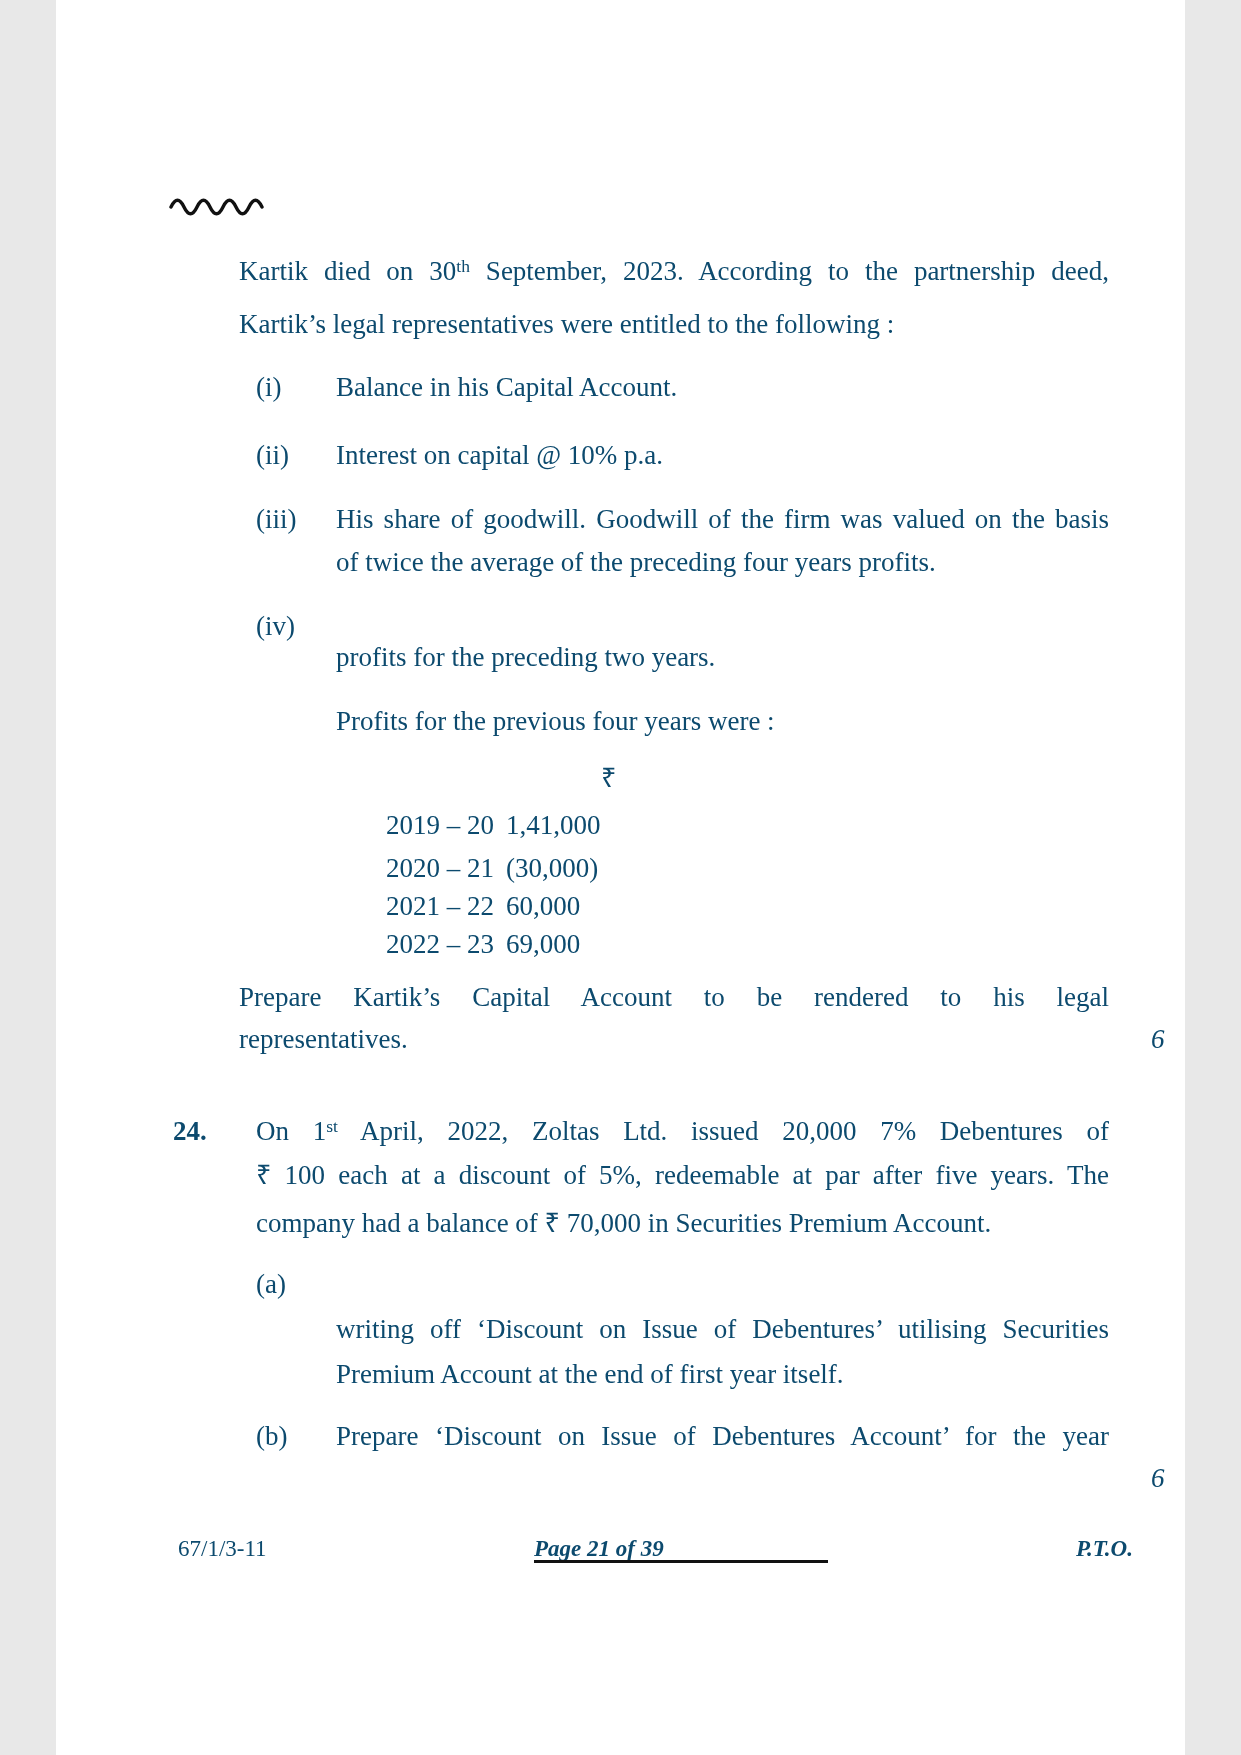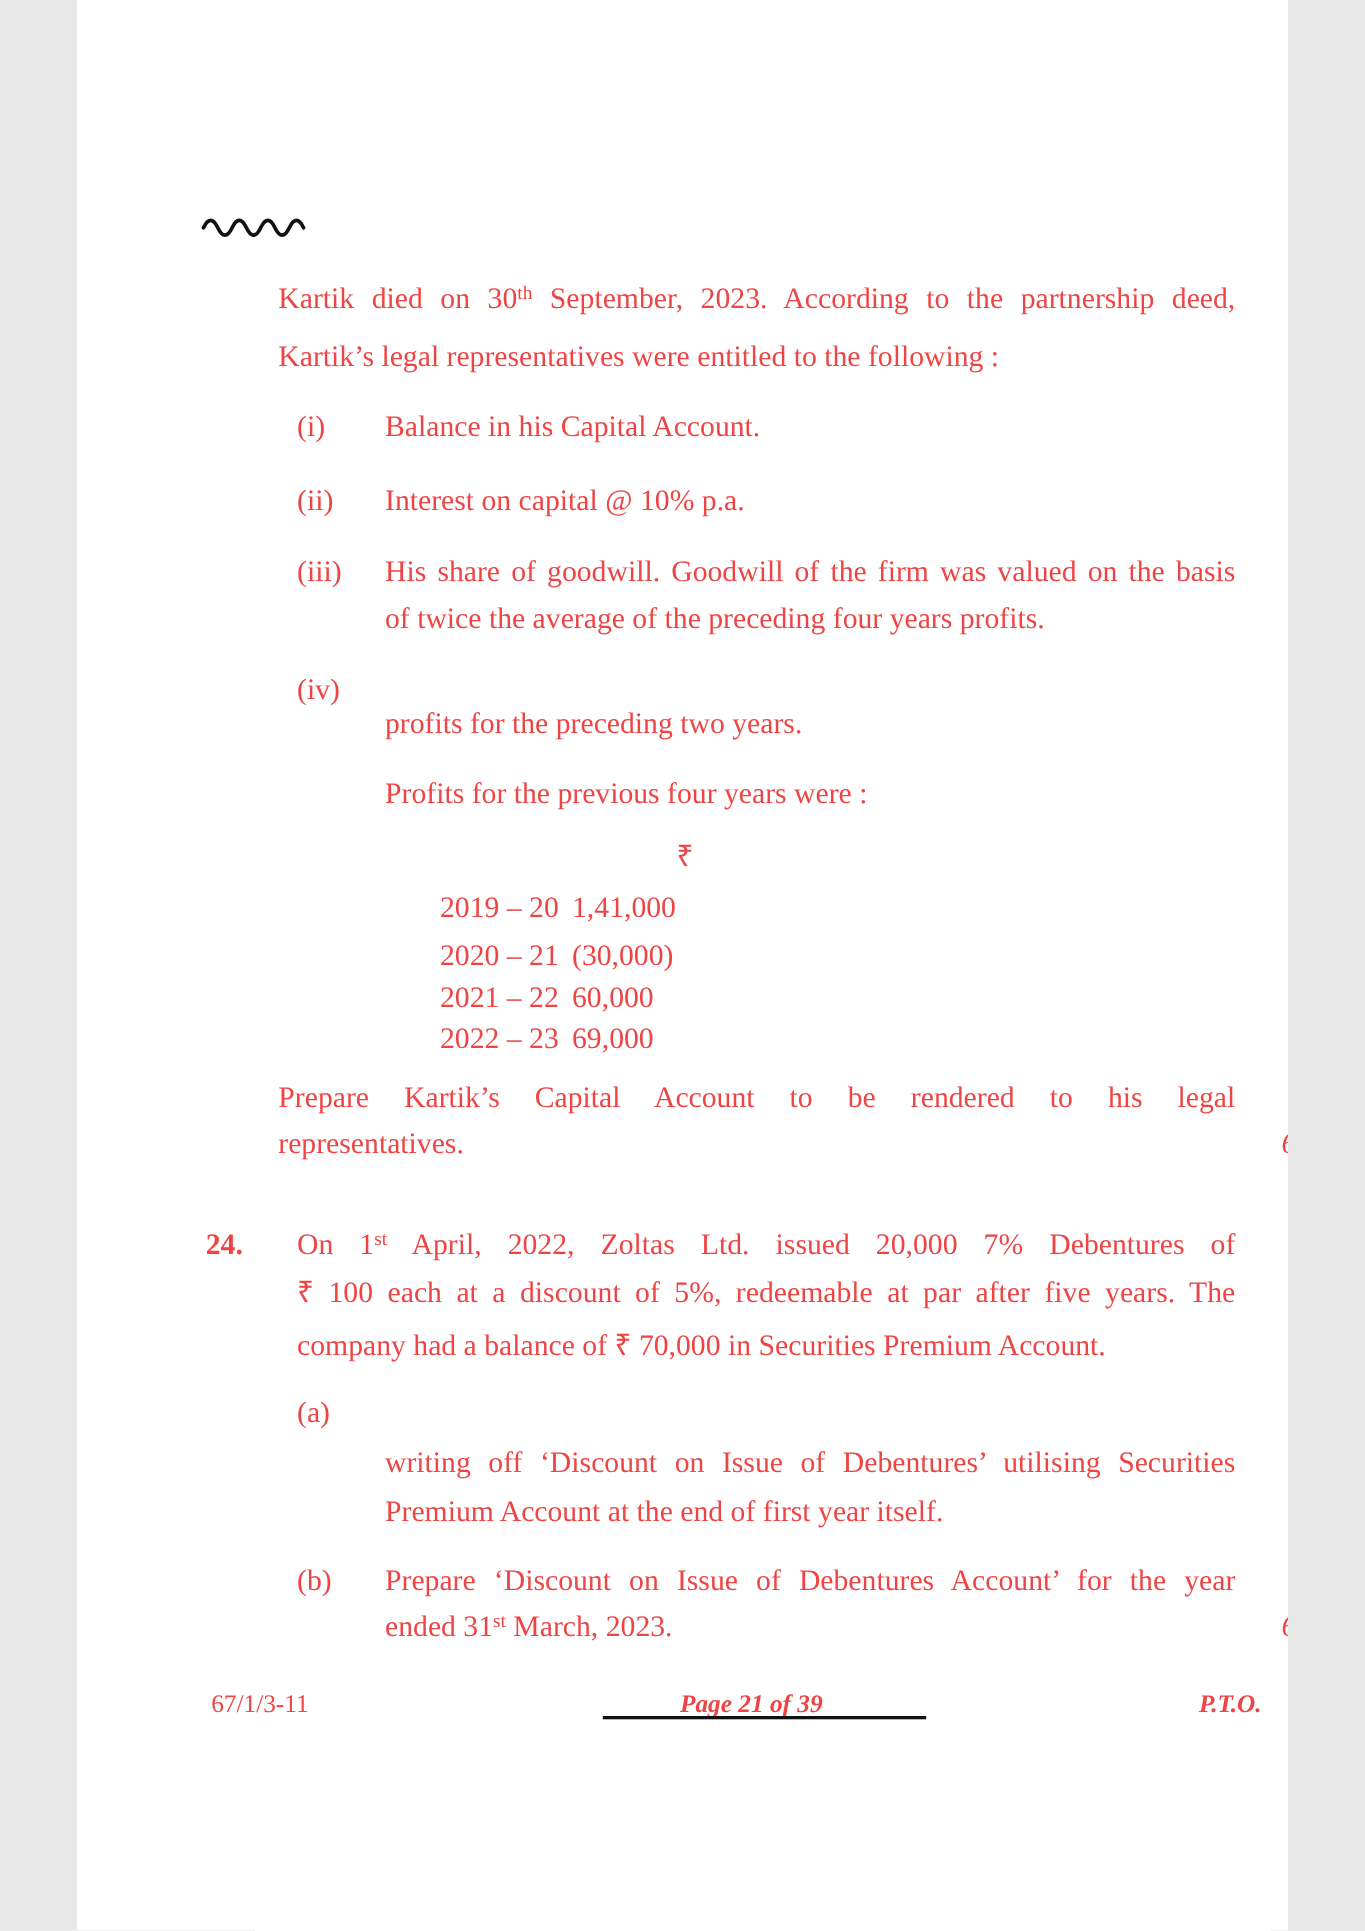--- a/index.html
+++ b/index.html
@@ -8,21 +8,22 @@
     background: #e8e8e8;
   }
   .page {
     position: relative;
     width: 1101px;
     height: 1755px;
     margin: 0 auto;
     background: #ffffff;
     overflow: hidden;
     font-family: "Liberation Serif", serif;
-    color: #ef4444;
+    color: #0c4a6e;
+    padding-left: 28px;
   }
   .ln {
     position: absolute;
     font-size: 27px;
     line-height: 34px;
     white-space: normal;
   }
   .just {
     text-align: justify;
     text-align-last: justify;
@@ -116,21 +117,20 @@
   <div class="ln just" style="left:200px; top:1114px; width:853px"><span>On 1</span><sup>st</sup><span> April, 2022, Zoltas Ltd. issued 20,000 7% Debentures of</span></div>
   <div class="ln just" style="left:200px; top:1158px; width:853px">₹ 100 each at a discount of 5%, redeemable at par after five years. The</div>
   <div class="ln" style="left:200px; top:1206px; width:853px">company had a balance of ₹ 70,000 in Securities Premium Account.</div>
 
   <div class="ln" style="left:200px; top:1267px; width:70px">(a)</div>
   <div class="ln just" style="left:280px; top:1312px; width:773px">writing off ‘Discount on Issue of Debentures’ utilising Securities</div>
   <div class="ln" style="left:280px; top:1357px; width:773px">Premium Account at the end of first year itself.</div>
 
   <div class="ln" style="left:200px; top:1419px; width:70px">(b)</div>
   <div class="ln just" style="left:280px; top:1419px; width:773px">Prepare ‘Discount on Issue of Debentures Account’ for the year</div>
-  <div class="ln" style="left:280px; top:1461px; width:600px"><span>ended 31</span><sup>st</sup><span> March, 2023.</span></div>
   <div class="ln marks" style="left:1095px; top:1461px; width:30px">6</div>
 
   <div class="footer-text" style="left:122px; top:1534px; width:200px">67/1/3-11</div>
-  <div class="footer-text footer-italic" style="left:466px; top:1534px; width:294px; text-align:center">Page 21 of 39</div>
+  <div class="footer-text footer-italic" style="left:478px; top:1534px; width:294px; ">Page 21 of 39</div>
   <div class="footer-rule"></div>
   <div class="footer-text footer-italic" style="left:1020px; top:1534px; width:100px; text-align:left">P.T.O.</div>
 
 </div>
 
 </body></html>

